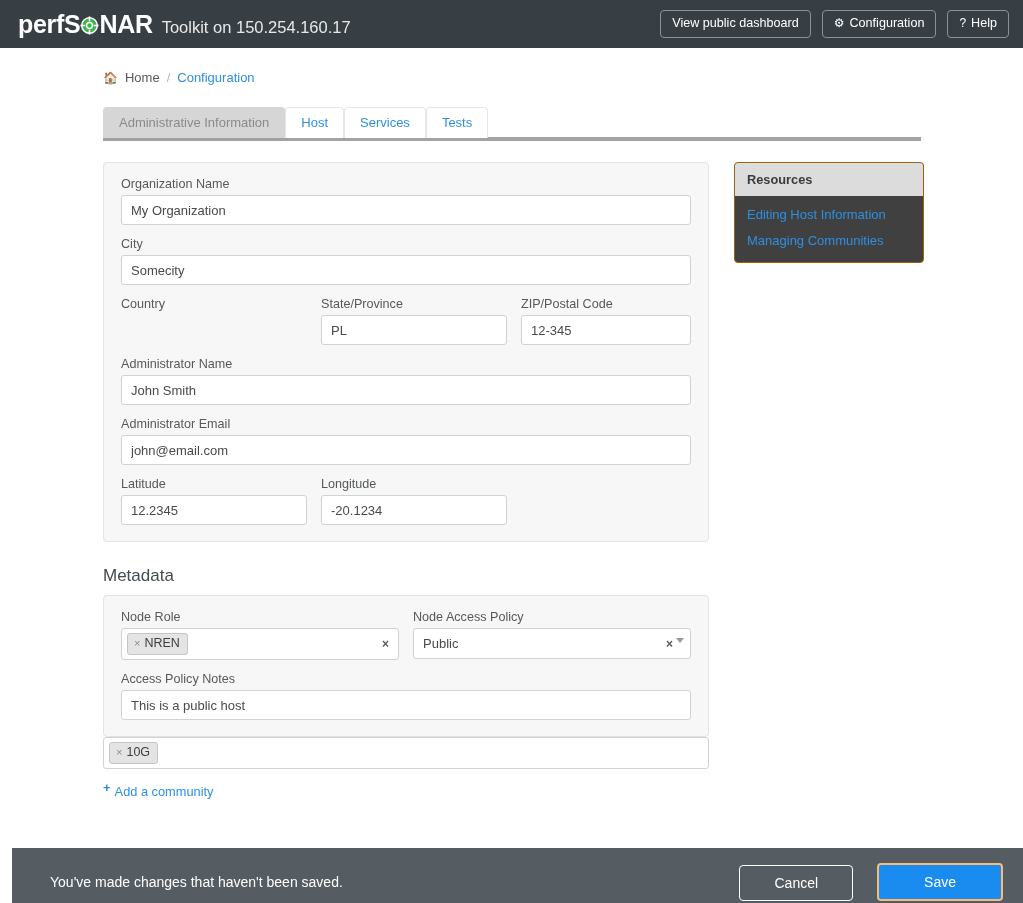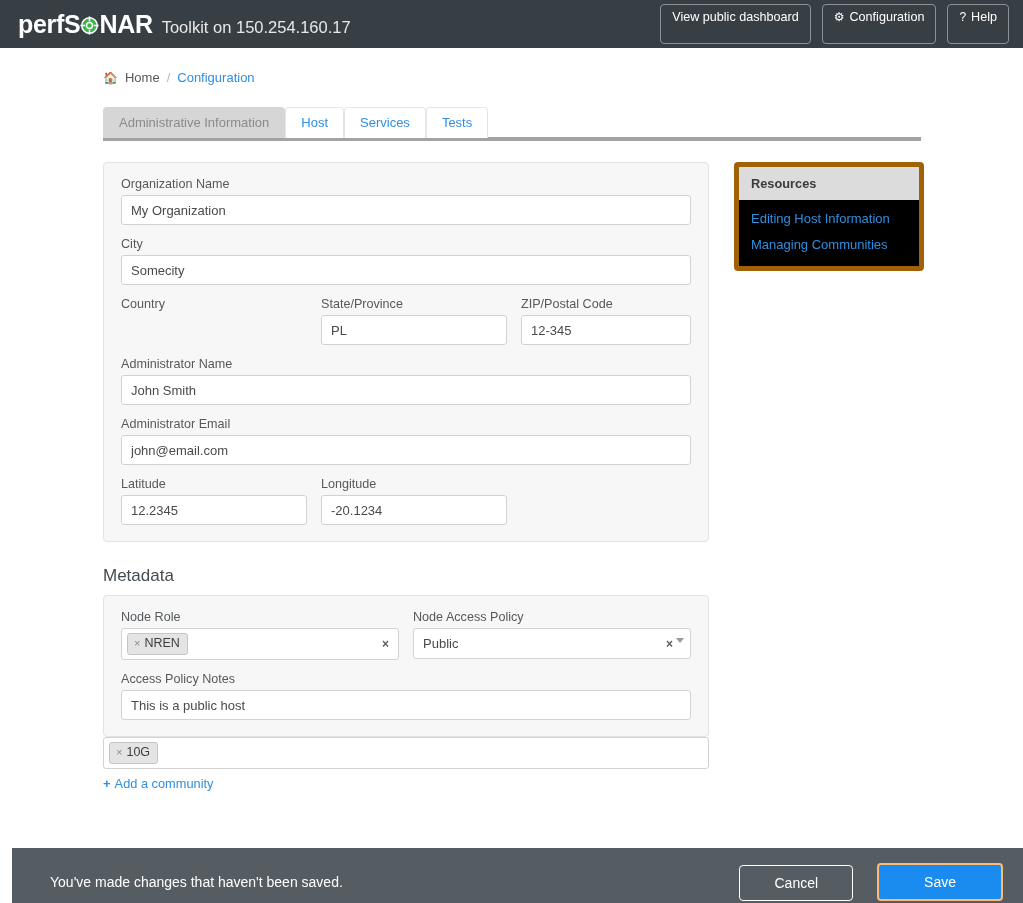--- a/index.html
+++ b/index.html
@@ -53,21 +53,21 @@
     align-items: center;
     gap: 11px;
   }
   .nav-btn {
     border: 1px solid #8b9299;
     border-radius: 4px;
     color: #ffffff;
     background: transparent;
     font-size: 12.6px;
     font-family: "Liberation Sans", sans-serif;
-    padding: 6px 11px 18px 11px;
+    padding: 6px 11px 7px 11px;
     line-height: 1.1;
     cursor: pointer;
     white-space: nowrap;
     display: inline-flex;
     align-items: center;
     gap: 5px;
   }
   .nav-btn .gi { font-size: 12px; }
 
   
@@ -278,28 +278,28 @@
     margin: 7px 0 0 0;
     font-size: 12.8px;
     color: #2f8fe0;
     display: inline-flex;
     align-items: center;
     gap: 4px;
     cursor: pointer;
     text-decoration: none;
   }
   .add-link .plus { font-weight: bold; font-size: 13px; }
-  .add-link .txt { text-decoration: underline; text-decoration-color: rgba(47,143,224,0.0); }
+  .add-link .txt { text-decoration: underline; text-decoration-color: rgba(47,143,224,0.0); margin-top: 8px; }
 
   
   .res-panel {
-    border: 5px solid #a16207;
+    border: 1px solid #a16207;
     border-radius: 4px;
     overflow: hidden;
-    background: #000000;
+    background: #404040;
   }
   .res-head {
     background: #dcdcdc;
     padding: 9px 12px;
     font-size: 12.8px;
     font-weight: bold;
     color: #3b3b3b;
   }
   .res-body { padding: 11px 12px 14px 12px; }
   .res-link {

